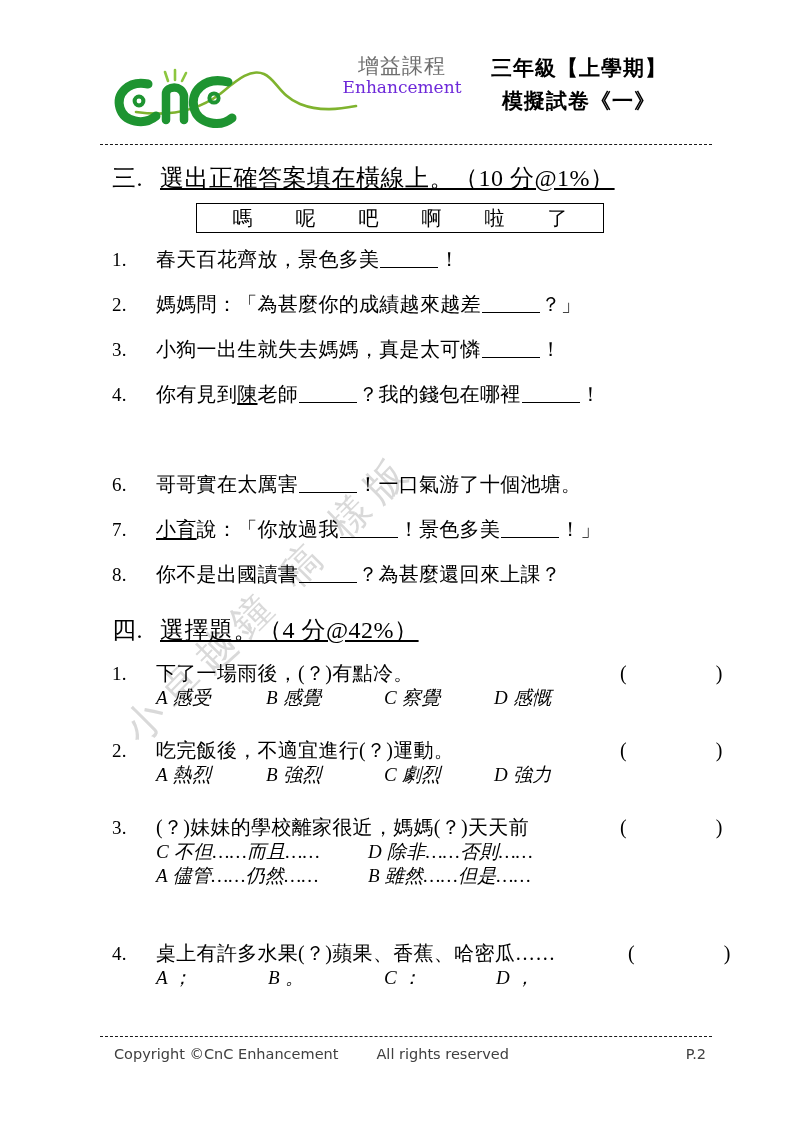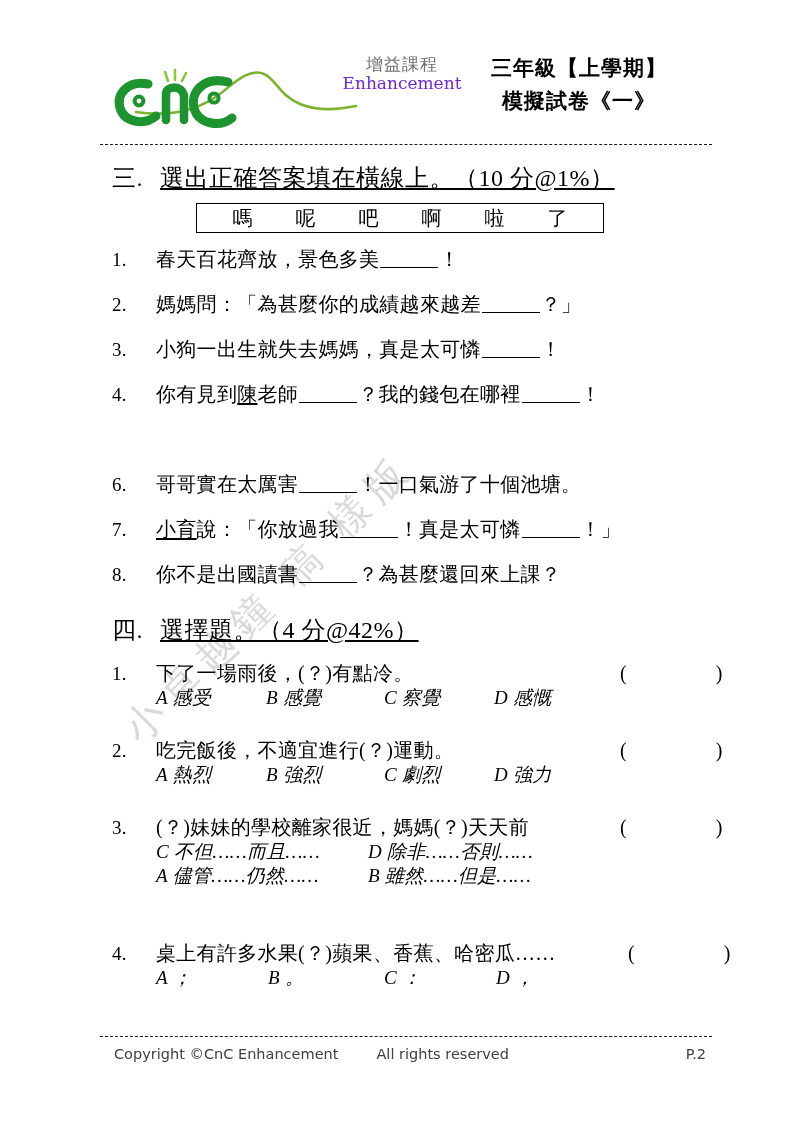--- a/index.html
+++ b/index.html
@@ -73,21 +73,21 @@
   .brand-block {
     position: absolute;
     left: 232px;
     top: 8px;
     width: 140px;
     text-align: center;
     line-height: 1.0;
   }
   .brand-cn {
     font-family: "DejaVu Sans", sans-serif;
-    font-size: 17px;
+    font-size: 21px;
     color: #6e6e6e;
     letter-spacing: 1px;
     display: block;
   }
   .brand-en {
     font-family: "DejaVu Serif", serif;
     font-size: 17px;
     color: #6d28d9;
     letter-spacing: 0px;
     display: block;
@@ -306,21 +306,21 @@
     <div class="q-fill" style="top:382px">
       <span class="qn">4.</span><span>你有見到<span class="ul">陳</span>老師</span><span class="blank"></span><span>？我的錢包在哪裡</span><span class="blank"></span><span>！</span>
     </div>
 
 
     <div class="q-fill" style="top:472px">
       <span class="qn">6.</span><span>哥哥實在太厲害</span><span class="blank"></span><span>！一口氣游了十個池塘。</span>
     </div>
 
     <div class="q-fill" style="top:517px">
-      <span class="qn">7.</span><span><span class="ul">小育</span>說：「你放過我</span><span class="blank"></span><span>！真是太可憐</span><span class="blank"></span><span>！」</span>
+      <span class="qn">7.</span><span><span class="ul">小育</span>說：「你放過我</span><span class="blank"></span><span>！景色多美</span><span class="blank"></span><span>！」</span>
     </div>
 
     <div class="q-fill" style="top:562px">
       <span class="qn">8.</span><span>你不是出國讀書</span><span class="blank"></span><span>？為甚麼還回來上課？</span>
     </div>
 
     <div class="section-heading sec4">
       <span class="sec-num">四.</span><span>選擇題。（4 分@42%）</span>
     </div>
 

